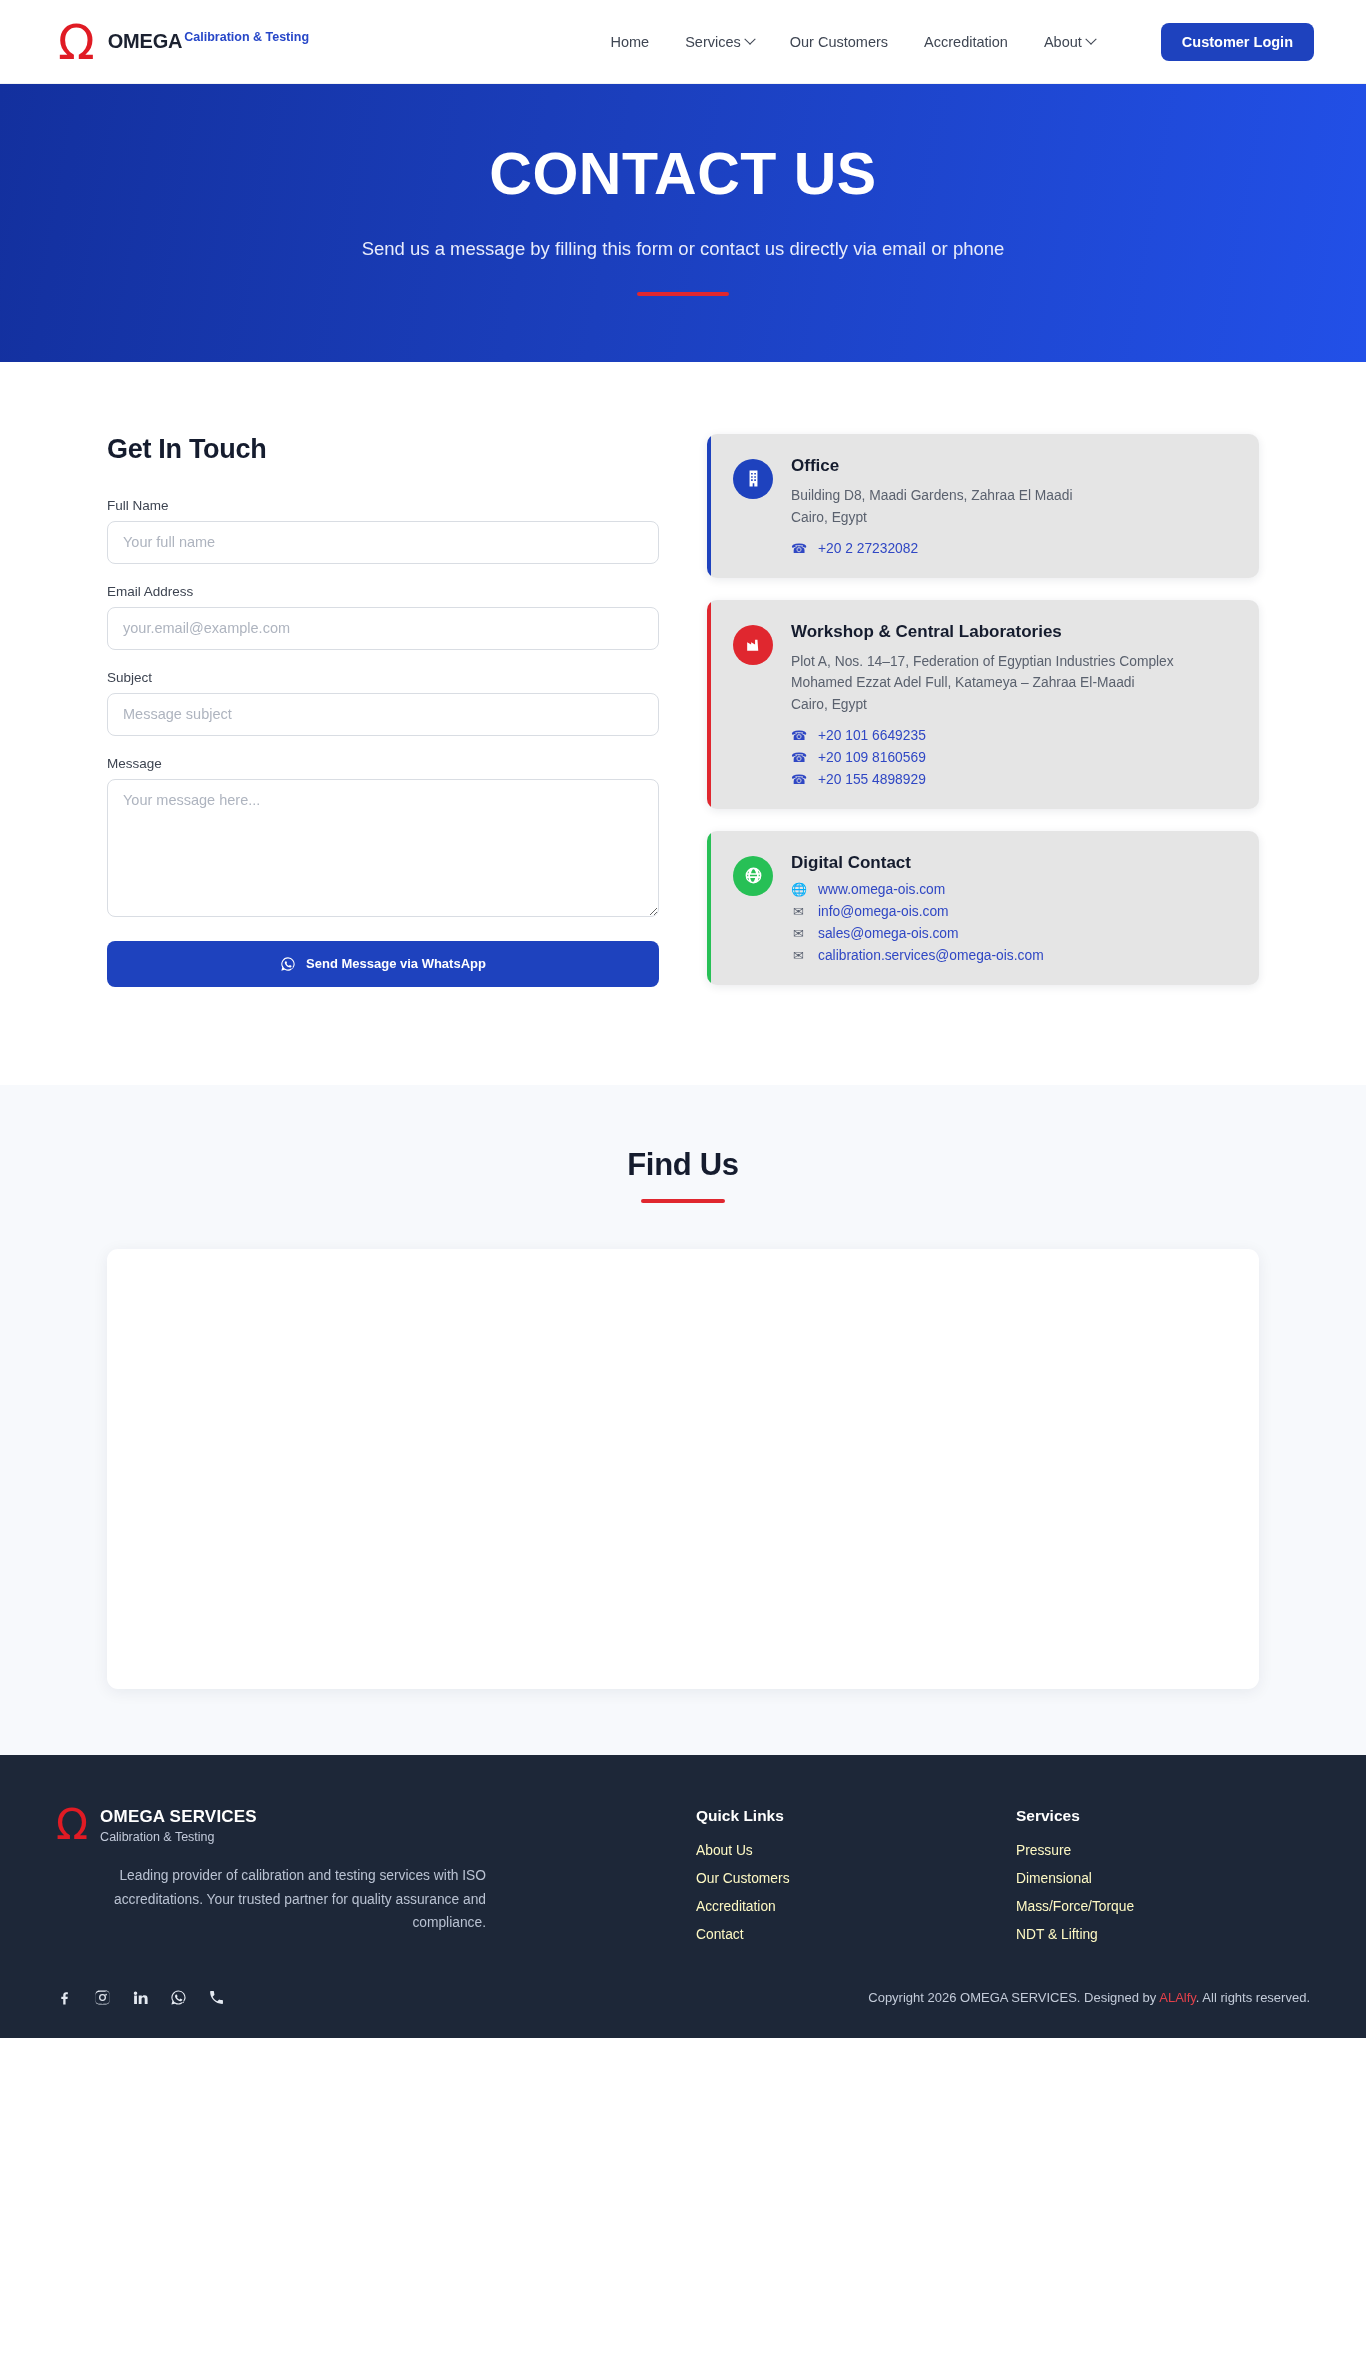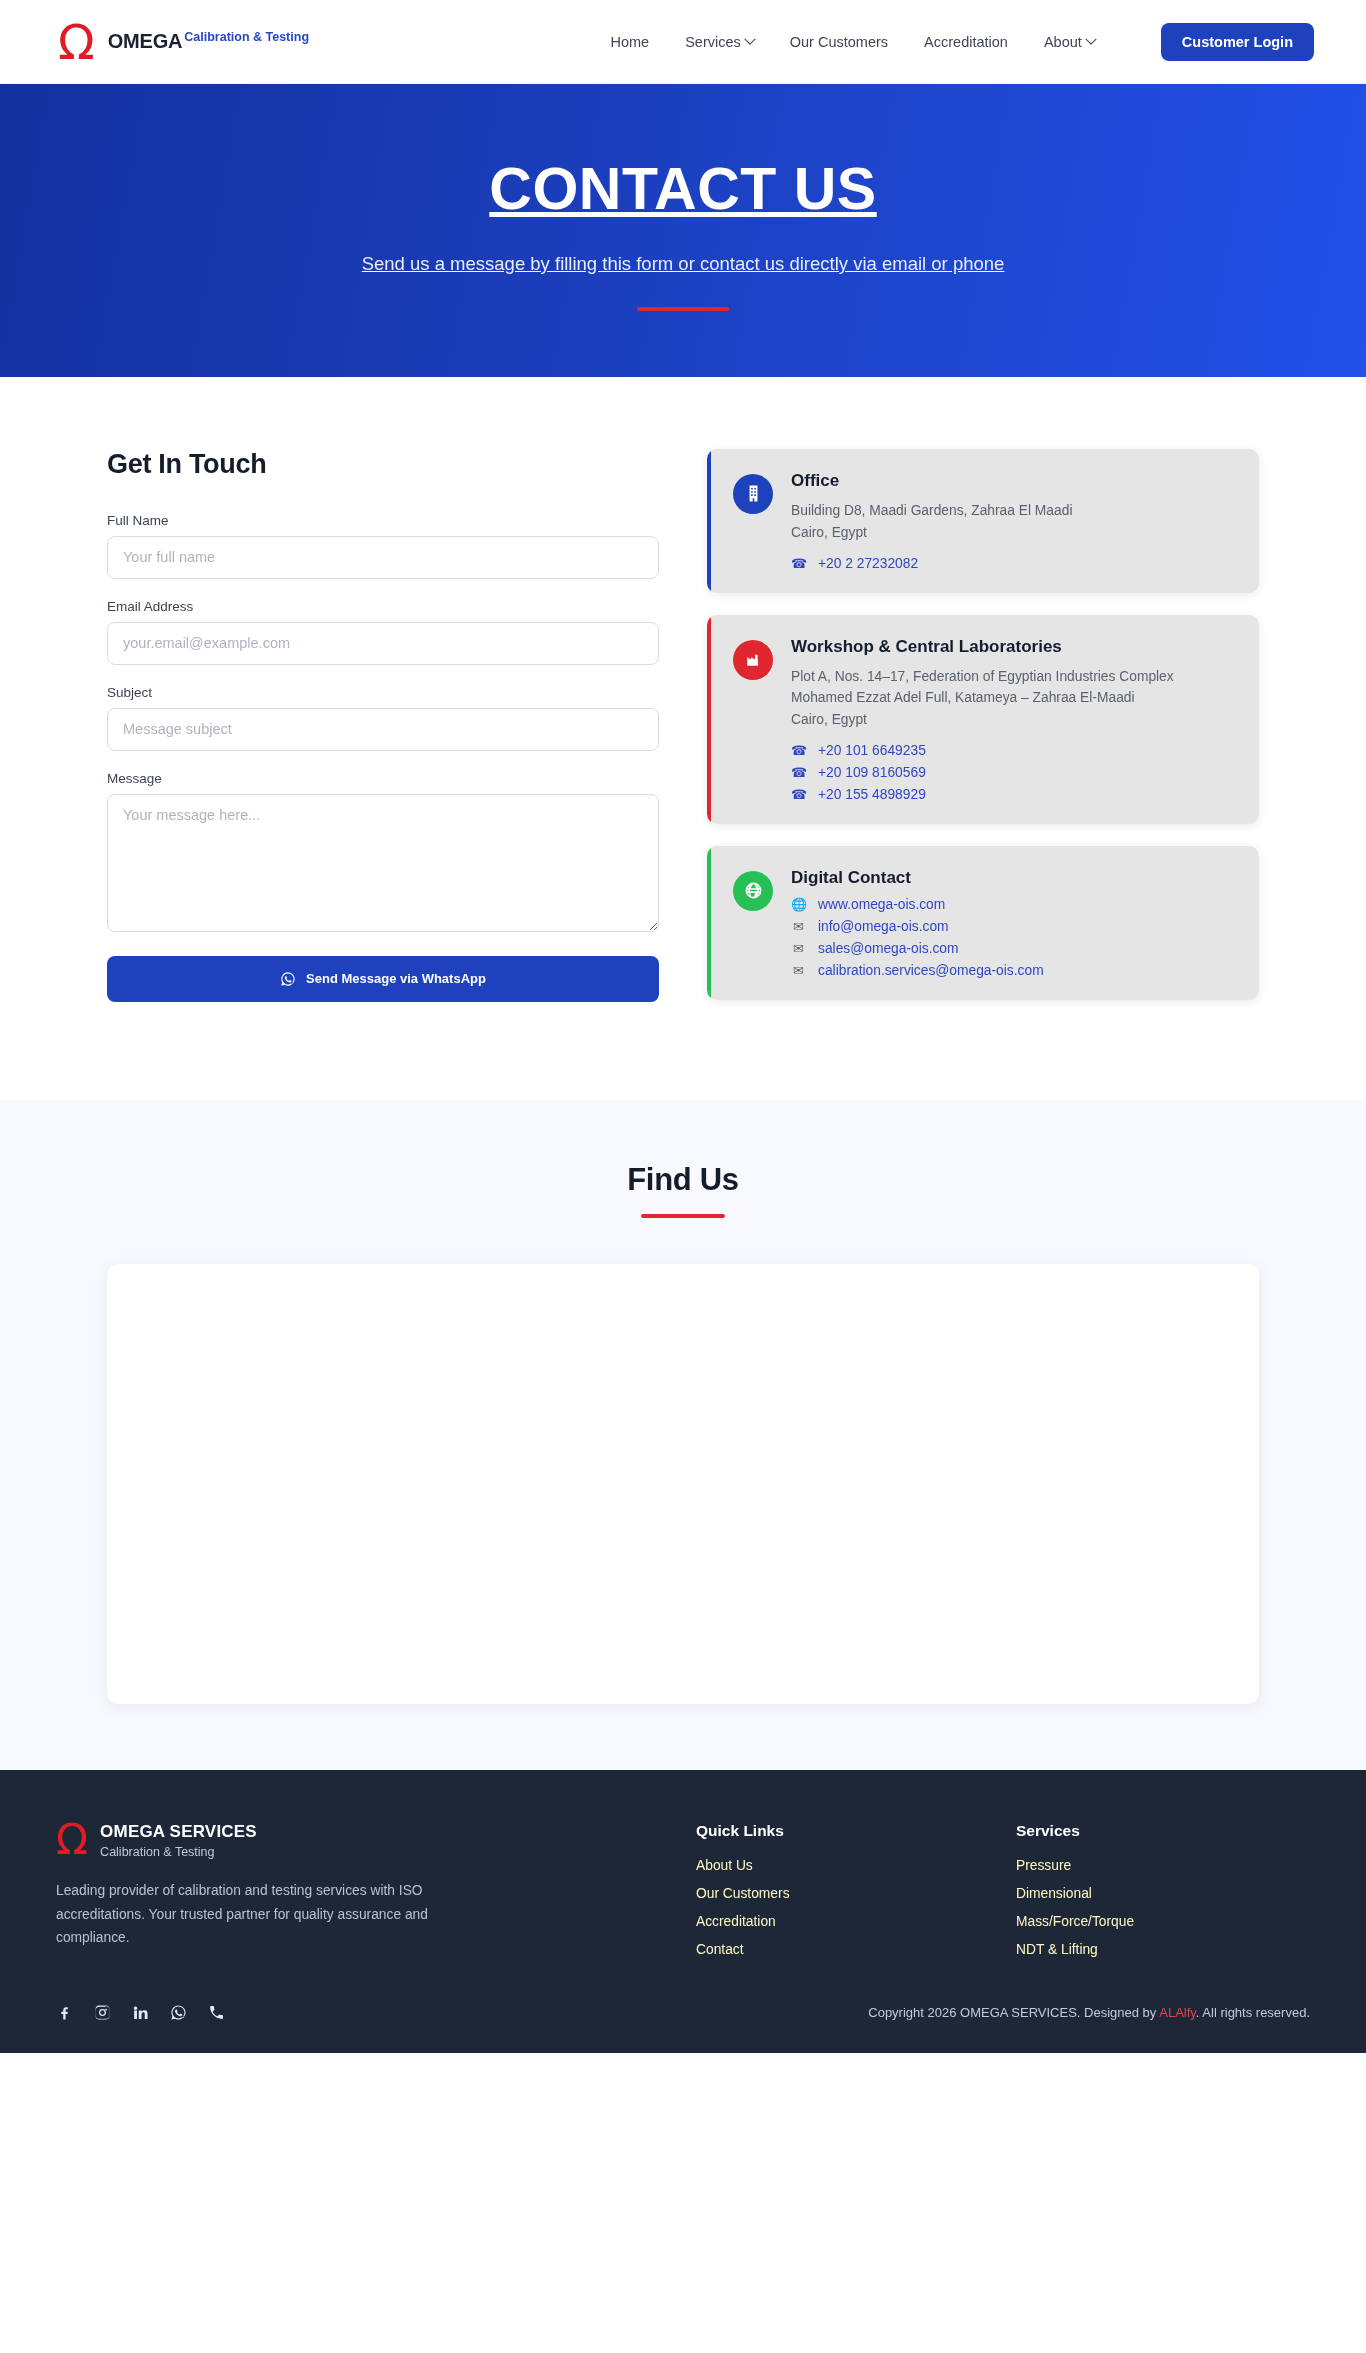--- a/index.html
+++ b/index.html
@@ -74,24 +74,23 @@
     border-radius: 8px;
     border: none;
     cursor: pointer;
     white-space: nowrap;
     font-family: inherit;
   }
 
   
   .hero {
     background: linear-gradient(100deg, #13309e 0%, #1b3fbd 45%, #2250e8 100%);
-    padding: 71px 0 66px;
+    padding: 56px 0 66px;
     text-align: center;
     color: #fff;
-    text-decoration: underline;
   }
   .hero h1 {
     font-size: 59px;
     font-weight: bold;
     letter-spacing: 0.5px;
     margin-bottom: 26px;
   }
   .hero p {
     font-size: 18.5px;
     line-height: 1.62;
@@ -274,20 +273,21 @@
     color: #e01b24;
     font-family: "DejaVu Sans", sans-serif;
   }
   .f-brand-title { font-size: 17px; font-weight: bold; color: #fff; letter-spacing: 0.2px; }
   .f-brand-sub { font-size: 12.5px; color: #c2cada; margin-top: 3px; }
   .f-desc {
     font-size: 13.8px;
     line-height: 1.72;
     color: #b9c2d2;
     max-width: 430px;
+    text-align: right;
   }
   .f-head {
     font-size: 15.5px;
     font-weight: bold;
     color: #fff;
     margin-bottom: 18px;
   }
   .f-link {
     display: block;
     font-size: 13.8px;

